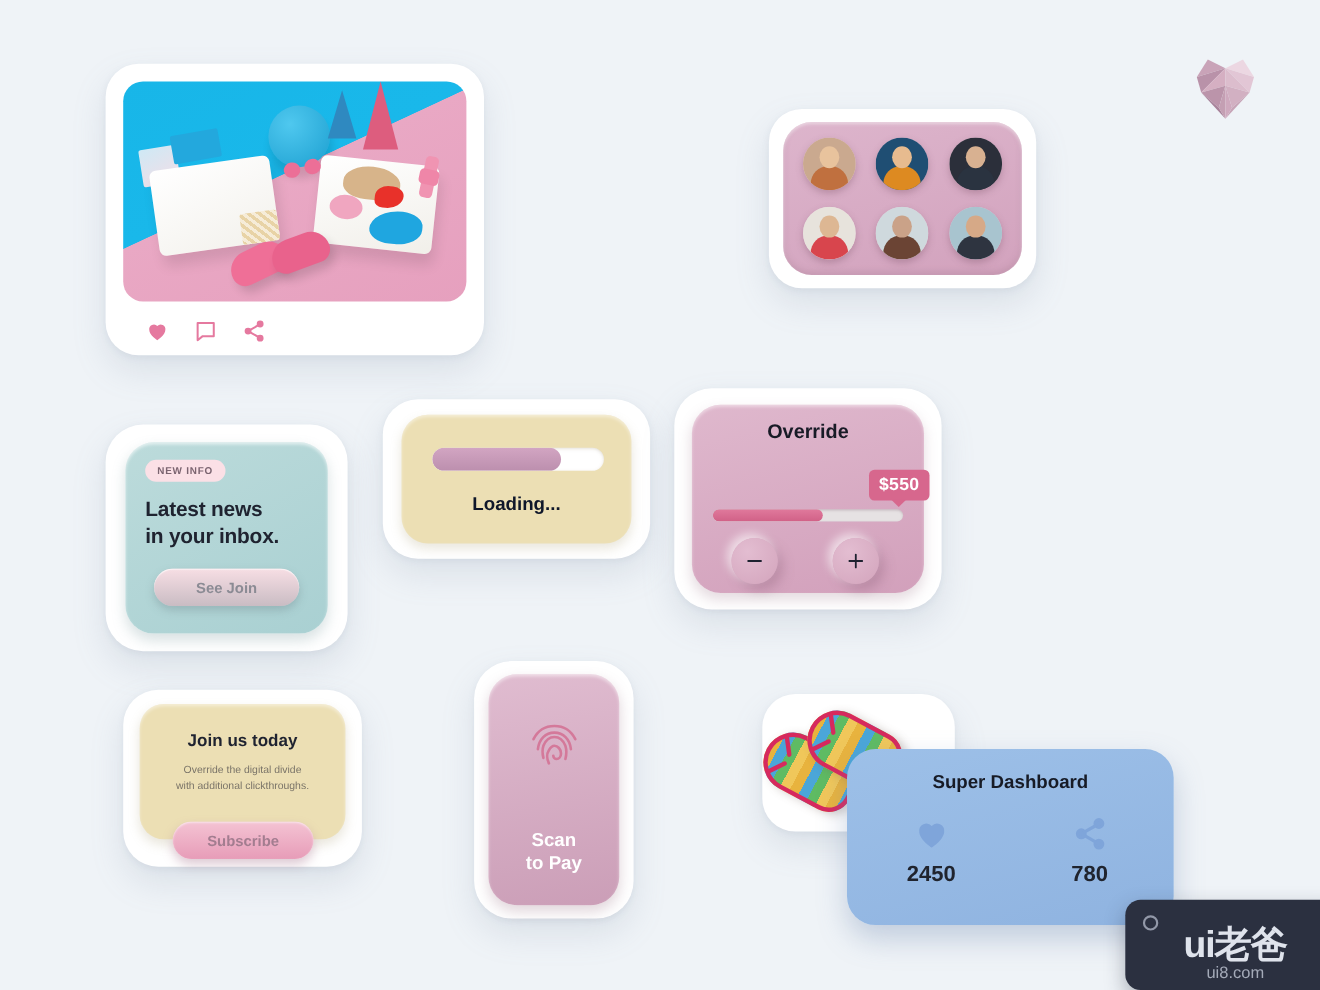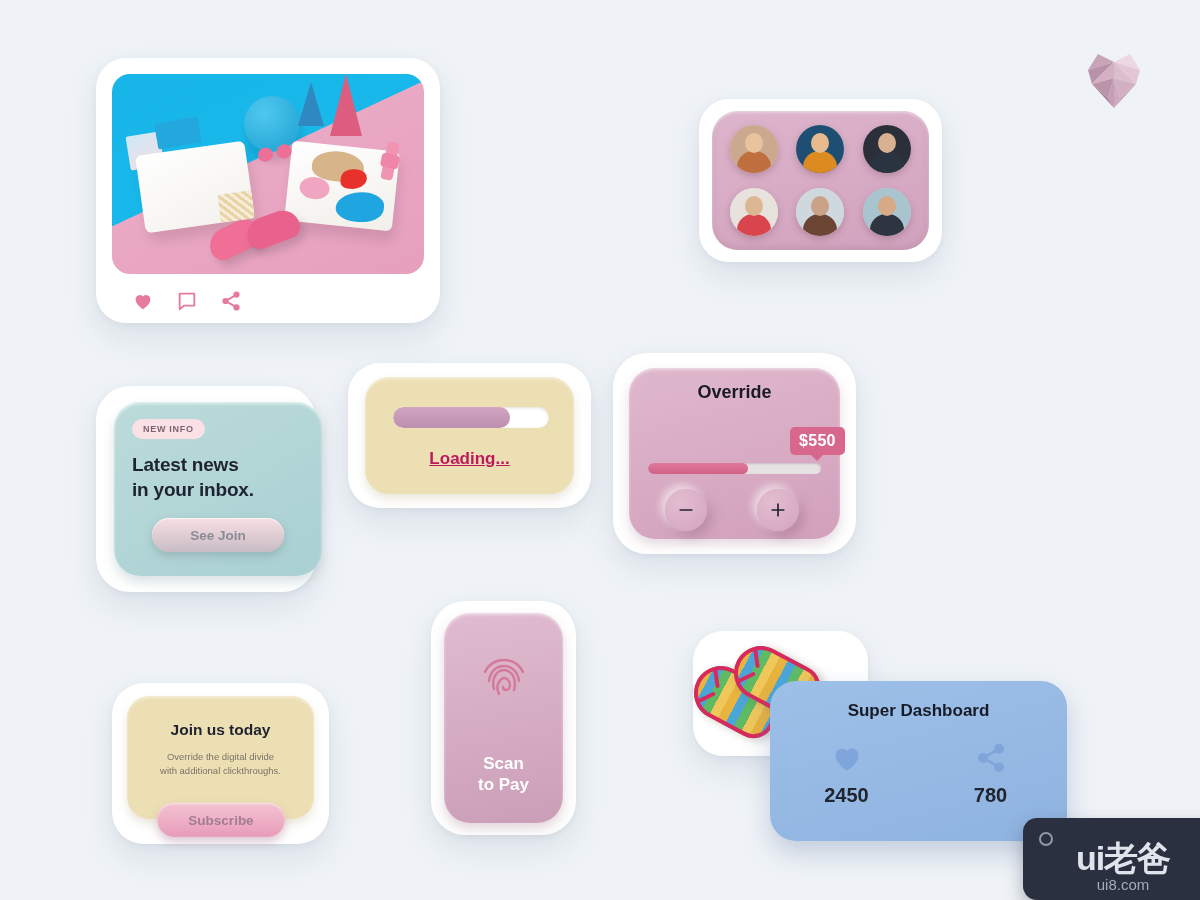--- a/index.html
+++ b/index.html
@@ -90,21 +90,21 @@
   }
   .av-circ { width:48px;height:48px;border-radius:50%; overflow:hidden; position:relative;
     box-shadow: 0 3px 7px rgba(120,80,100,.35), inset 0 0 0 2px rgba(255,255,255,.35); }
   .av-circ .bg{position:absolute;inset:0;}
   .av-circ .hd{position:absolute;width:18px;height:20px;border-radius:50%;left:15px;top:8px;}
   .av-circ .bd{position:absolute;width:34px;height:22px;border-radius:16px 16px 0 0;left:7px;bottom:0;}
 
   
   #news-card { left:96px; top:386px; width:220px; height:206px; border-radius:34px; }
   #news-inner {
-    position:absolute; left:18px; top:16px; width:208px; height:174px; border-radius:26px;
+    position:absolute; left:18px; top:16px; width:184px; height:174px; border-radius:26px;
     background: linear-gradient(150deg,#bcdbdb,#a9d0d2);
     box-shadow: inset 0 2px 3px rgba(255,255,255,.6), 0 6px 12px rgba(120,150,155,.28);
     padding:16px 18px; box-sizing:border-box;
   }
   #news-badge {
     display:inline-block; background:#fbe0e6; color:#7b6470; font-size:9px; font-weight:700;
     letter-spacing:.7px; padding:5px 11px; border-radius:12px;
   }
   #news-title { margin-top:14px; color:#1f2330; font-size:19px; font-weight:700; line-height:1.3; letter-spacing:-.2px;}
   #news-button {
@@ -120,21 +120,21 @@
   #loading-inner {
     position:absolute; left:17px; top:14px; width:209px; height:117px; border-radius:24px;
     background:#ecdfb4; box-shadow: inset 0 2px 3px rgba(255,255,255,.45), 0 5px 10px rgba(160,145,100,.22);
   }
   #loading-track {
     position:absolute; left:28px; top:30px; width:156px; height:21px; border-radius:11px;
     background:#ffffff; box-shadow: inset 0 1px 3px rgba(140,125,90,.25);
     overflow:hidden;
   }
   #loading-fill { height:100%; border-radius:11px; background:linear-gradient(180deg,#d2a5c2,#bc8fae); }
-  #loading-label { position:absolute; left:0; right:0; top:72px; text-align:center; font-size:17px; font-weight:700; color:#be185d;text-decoration:underline;}
+  #loading-label { position:absolute; left:0; right:0; top:72px; text-align:center; font-size:17px; font-weight:700; color:#0f172a;}
 
   
   #spending-card { left:613px; top:353px; width:243px; height:201px; border-radius:34px; }
   #spending-inner {
     position:absolute; left:16px; top:15px; width:211px; height:171px; border-radius:26px;
     background: linear-gradient(165deg,#dfb8cd,#d2a0bb);
     box-shadow: inset 0 2px 3px rgba(255,255,255,.45), 0 6px 12px rgba(150,110,130,.25);
   }
   #spending-title { position:absolute; left:0; right:0; top:14px; text-align:center; font-size:18px; font-weight:700; color:#181b26;}
   #spending-tooltip {
@@ -182,21 +182,21 @@
     box-shadow: 0 5px 11px rgba(120,125,135,.45), inset 0 1px 2px #fff;
   }
   #budget-value {
     position:absolute; left:59px; top:137px; width:96px; height:26px; border-radius:13px;
     background: linear-gradient(180deg,#e9e9e9,#dedede);
     box-shadow: inset 0 1px 2px rgba(255,255,255,.8), 0 2px 4px rgba(140,145,155,.28);
     display:flex; align-items:center; justify-content:center; font-size:14px; color:#262a33; font-weight:600;
   }
 
   
-  #join-card { left:112px; top:683px; width:217px; height:161px; border-radius:32px; }
+  #join-card { left:112px; top:627px; width:217px; height:161px; border-radius:32px; }
   #join-inner {
     position:absolute; left:15px; top:13px; width:187px; height:123px; border-radius:22px;
     background:#ecdfb4; box-shadow: inset 0 2px 3px rgba(255,255,255,.45), 0 5px 10px rgba(160,145,100,.22);
     text-align:center; padding-top:25px; box-sizing:border-box;
   }
   #join-title { font-size:15.5px; font-weight:700; color:#1f2330; }
   #join-body { margin-top:11px; font-size:9.5px; line-height:1.5; color:#7a7468; }
   #join-button {
     position:absolute; left:45px; top:120px; width:128px; height:34px; border-radius:18px;
     background: linear-gradient(180deg,#f4c3d3,#e79cb8);

